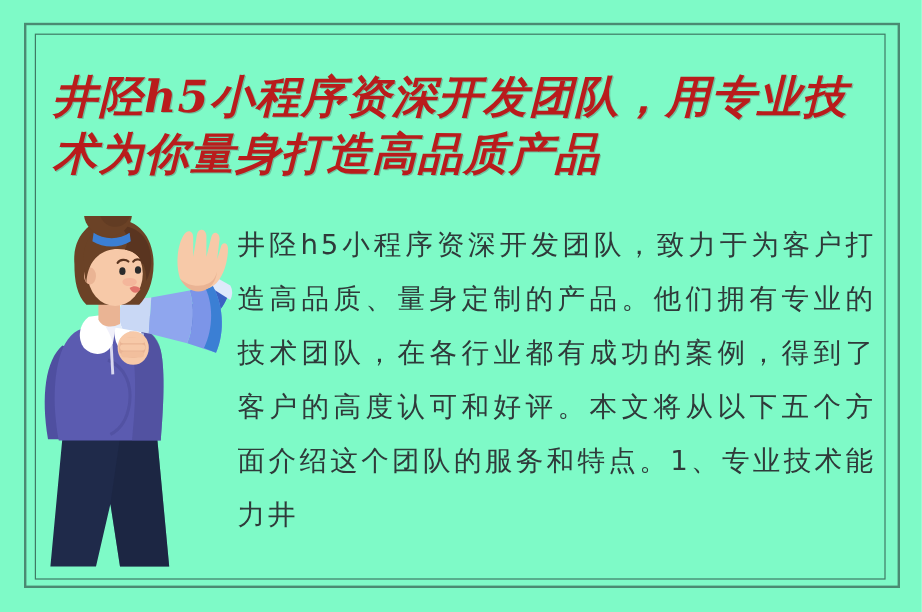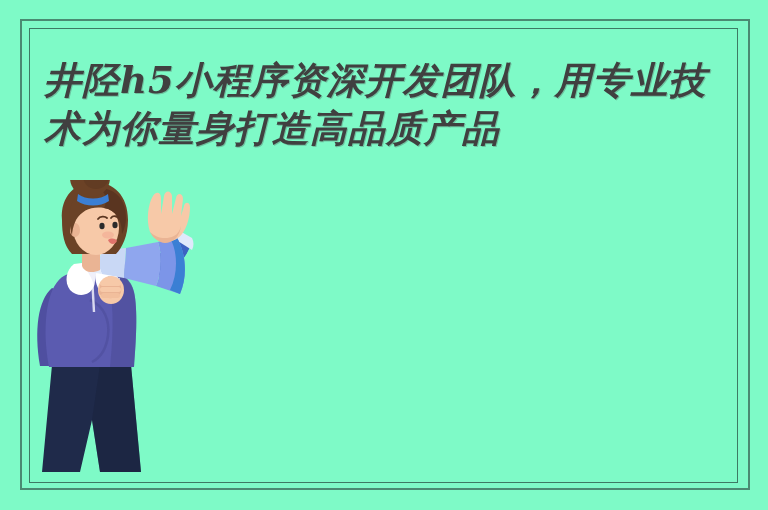--- a/index.html
+++ b/index.html
@@ -42,21 +42,21 @@
     box-sizing: border-box;
     pointer-events: none;
   }
 
   
   .title {
     position: absolute;
     left: 44px;
     top: 56px;
     width: 690px;
-    color: #404040;
+    color: #b91c1c;
     font-family: "DejaVu Serif", serif;
     font-size: 37px;
     font-weight: 700;
     font-style: italic;
     line-height: 48px;
     letter-spacing: 1px;
     text-shadow: 1px 1px 0 rgba(80,90,85,0.35);
     white-space: normal;
   }
 
@@ -204,14 +204,15 @@
         <path d="M81 38 C83 35 88 36 89 39" stroke="#5a3520" stroke-width="1.8" fill="none" stroke-linecap="round"></path>
 
         <ellipse cx="78" cy="55" rx="6" ry="3.4" fill="#f2a68f" opacity="0.55"></ellipse>
 
         <path d="M78 60 C81 58 85 58 87 61 C85 65 80 65 78 60 Z" fill="#e0736b"></path>
       </g>
 
     </svg>
   </div>
 
+  <div class="body-copy">井陉h5小程序资深开发团队，致力于为客户打造高品质、量身定制的产品。他们拥有专业的技术团队，在各行业都有成功的案例，得到了客户的高度认可和好评。本文将从以下五个方面介绍这个团队的服务和特点。1、专业技术能力井</div>
 
 </div>
 
 </body></html>

